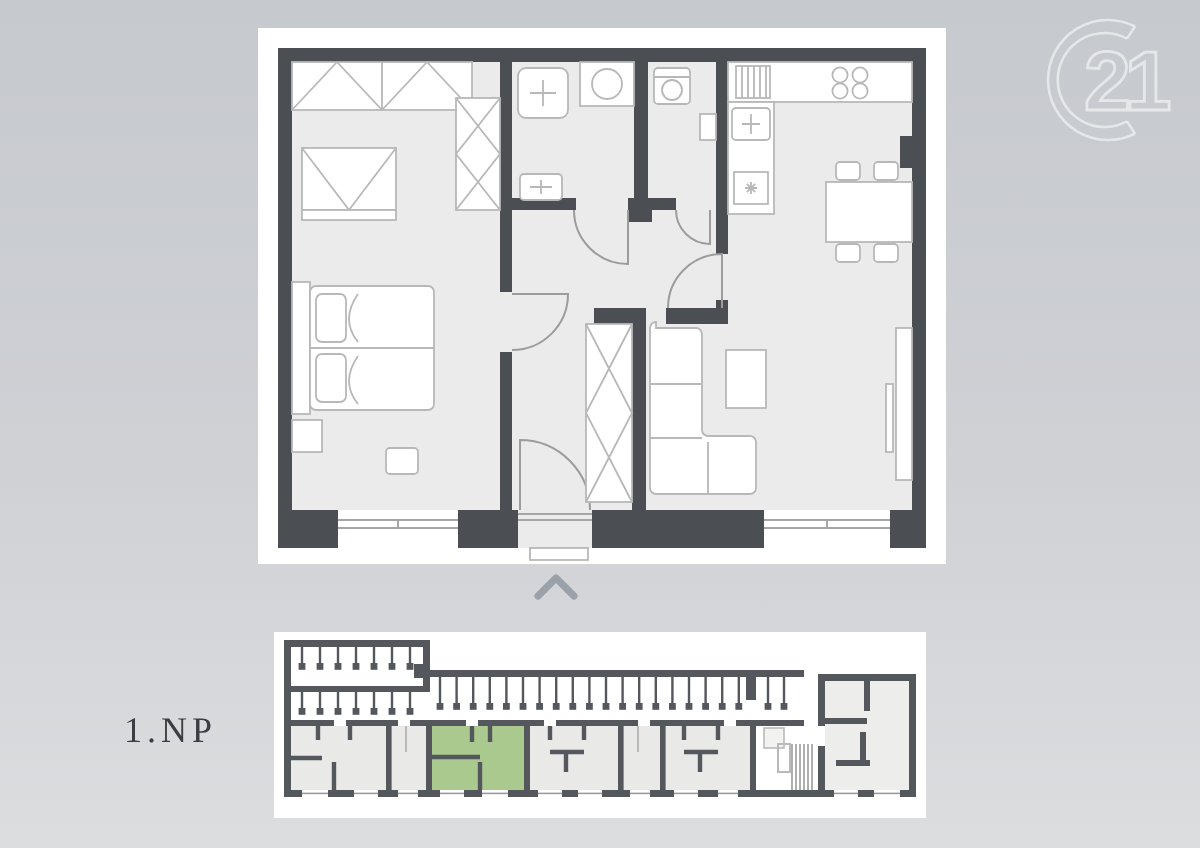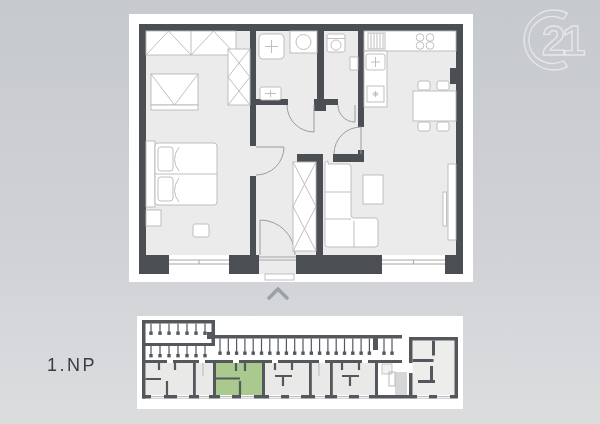--- a/index.html
+++ b/index.html
@@ -7,22 +7,22 @@
     width:600px;height:424px;overflow:hidden;position:relative;
     font-family:"Liberation Sans", sans-serif;
     background:linear-gradient(180deg, var(--bg_top) 0%, #cfd1d5 55%, var(--bg_bottom) 100%);
   }
   .card{position:absolute;background:var(--card);}
   #main-card{left:129px;top:14px;width:344px;height:268px;}
   #overview-card{left:137px;top:316px;width:326px;height:93px;}
   #logo{position:absolute;left:512px;top:2px;width:84px;height:80px;}
   #chevron{position:absolute;left:265px;top:285px;width:26px;height:17px;}
   #floor-label{
-    position:absolute;left:47px;top:355px;width:70px;
-    font-size:18px;letter-spacing:2.5px;color:var(--label);
+    position:absolute;left:62px;top:355px;width:70px;
+    font-size:18px;letter-spacing:2.5px;color:var(--label);font-family:Liberation Serif, serif;
   }
   
   .wall{fill:var(--wall);}
   .bw{fill:var(--bwall);}
   .floor{fill:var(--floor);}
   .white{fill:var(--card);}
   .fw{fill:var(--card);stroke:var(--furn);stroke-width:0.9;}
   .fl{fill:none;stroke:var(--furn);stroke-width:0.9;}
   .door{fill:none;stroke:var(--door);stroke-width:1;}
   .wl{stroke:var(--win);stroke-width:1;fill:none;}

